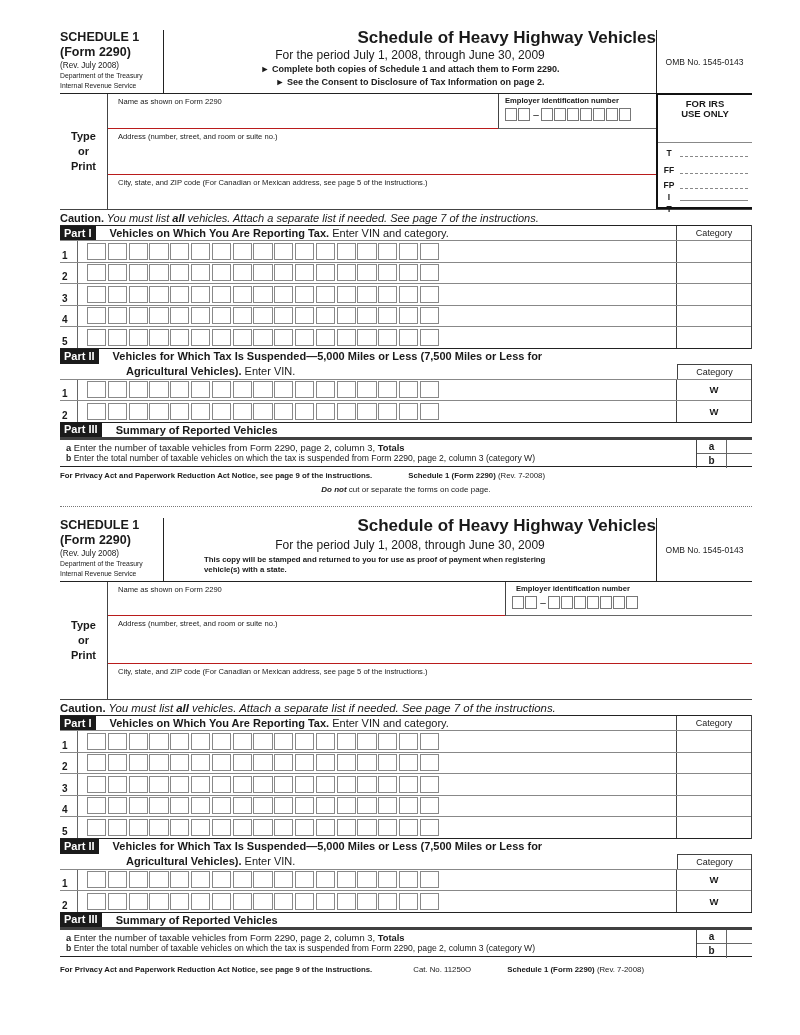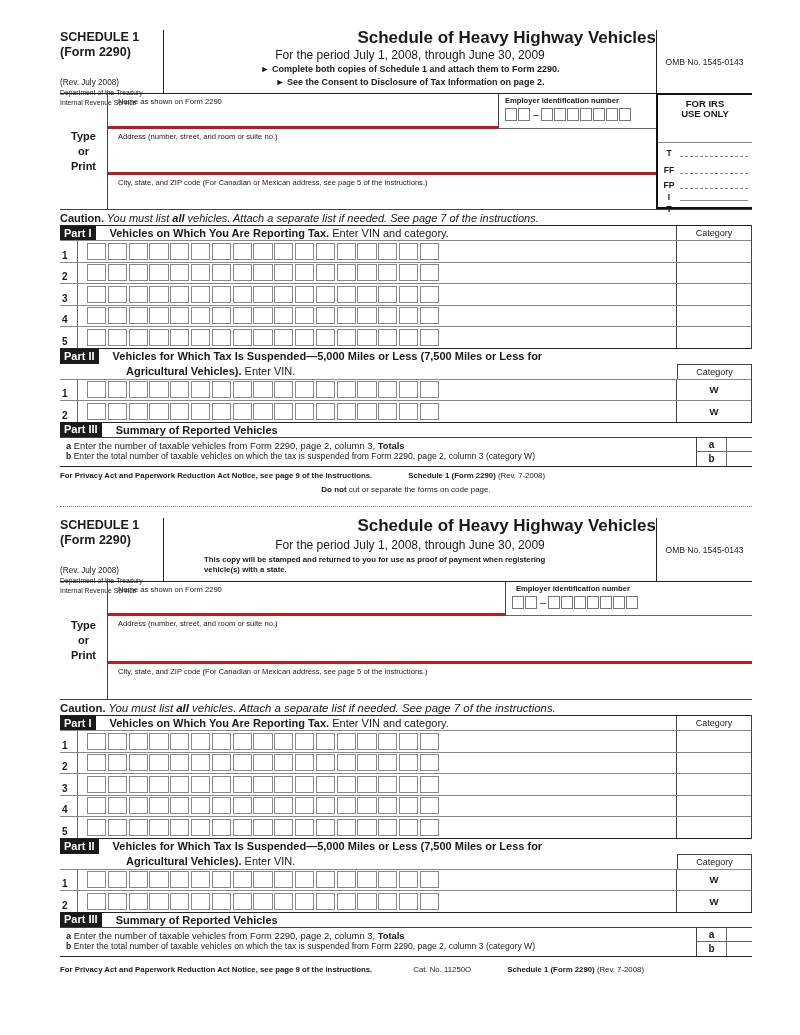--- a/index.html
+++ b/index.html
@@ -7,34 +7,34 @@
   body { font-family: "Liberation Sans", sans-serif; color: #1a1a1a; position: relative; }
 
   .copy { position: absolute; left: 60px; width: 692px; }
   .copy1 { top: 30px; }
   .copy2 { top: 518px; }
 
   
   .hdr { position: relative; height: 64px; border-bottom: 1.5px solid #222; }
   .hdr-left { position: absolute; left: 0; top: 0; width: 104px; height: 64px; border-right: 1px solid #222; }
   .sched { font-weight: bold; font-size: 12.5px; line-height: 15px; }
-  .rev { font-size: 8.2px; margin-top: 18px; }
+  .rev { font-size: 8.2px; margin-top: 1px; }
   .dept { font-size: 6.8px; line-height: 8.3px; margin-top: 2px; }
   .hdr-mid { position: absolute; left: 104px; top: 0; width: 492px; height: 64px; text-align: center; }
   .title { font-weight: bold; font-size: 17px; line-height: 20px; margin-top: -2px; text-align: right; }
   .period { font-size: 12px; line-height: 15px; }
   .instr { font-size: 9px; font-weight: bold; line-height: 13px; }
   .instr2 { font-size: 7.8px; font-weight: bold; line-height: 9.5px; text-align: left; padding-left: 40px; margin-top: 2px; }
   .hdr-right { position: absolute; left: 596px; top: 0; width: 96px; height: 64px; border-left: 1px solid #222; font-size: 8.5px; display: flex; align-items: center; justify-content: center; }
 
   
   .addr { position: relative; height: 116px; border-bottom: 1px solid #444; }
   .addr.c2 { height: 118px; }
   .type-print { position: absolute; left: 0; top: 0; width: 48px; height: 100%; border-right: 1px solid #444; font-weight: bold; font-size: 11px; line-height: 15px; text-align: center; display: flex; align-items: center; justify-content: center; flex-direction: column; }
-  .field { position: absolute; left: 48px; font-size: 7.6px; padding: 3px 10px; border-bottom: 3px solid #b91c1c; }
+  .field { position: absolute; left: 48px; font-size: 7.6px; padding: 3px 10px; border-bottom: 1px solid #b91c1c; }
   .field.last { border-bottom: none; }
   .ein { position: absolute; border-left: 1px solid #444; font-size: 7.6px; font-weight: bold; padding: 2px 0 0 6px; }
   .ein-boxes { display: flex; align-items: center; margin-top: 3px; }
   .ebox { width: 12px; height: 13px; border: 1px solid #777; margin-right: 1px; }
   .edash { width: 10px; text-align: center; font-weight: normal; font-size: 10px; }
   .irs { position: absolute; left: 596px; top: -1px; width: 96px; height: 116px; border: 2.5px solid #111; border-right: none; border-bottom-width: 2.5px; }
   .irs-title { font-weight: bold; font-size: 9.5px; text-align: center; line-height: 10px; padding-top: 4px; height: 48px; border-bottom: 1px solid #888; }
   .irs-row { display: flex; font-size: 8.5px; font-weight: bold; height: 16.5px; align-items: center; }
   .irs-row .lbl { width: 22px; text-align: center; }
   .irs-row .line { flex: 1; border-bottom: 1px dashed #888; margin-right: 4px; height: 8px; }
@@ -55,34 +55,34 @@
   .vbox { width: 19.3px; height: 17px; border: 1px solid #888; margin-right: 1.5px; }
   .vrow .cat { position: absolute; right: 0; top: 0; width: 75px; height: 100%; border-left: 1px solid #444; font-weight: bold; font-size: 9.5px; display: flex; align-items: center; justify-content: center; }
   .parts-box { border-right: 1px solid #444; }
   .part1 { border-bottom: 1.5px solid #222; }
 
   .p2hdr { position: relative; height: 30px; }
   .p2hdr .part-title { line-height: 14px; }
   .p2cat { position: absolute; right: 0; bottom: 0; width: 75px; height: 15px; border: 1px solid #444; border-bottom: none; font-size: 9px; text-align: center; line-height: 14px; }
 
   .p3hdr { border-top: 1.5px solid #222; display: flex; align-items: center; height: 15px; }
-  .summary { position: relative; border-top: 1px solid #404040; border-bottom: 1.5px solid #222; height: 30px; font-size: 9.4px; }
+  .summary { position: relative; border-top: 3px solid #404040; border-bottom: 1.5px solid #222; height: 30px; font-size: 9.4px; }
   .summary .sline { position: absolute; left: 6px; line-height: 11px; }
   .summary .sline b { font-weight: bold; }
   .sbox { position: absolute; right: 0; width: 56px; border-left: 1px solid #444; }
   .sbox .cell { display: flex; height: 14px; border-bottom: 1px solid #666; }
   .sbox .cell:last-child { border-bottom: none; }
   .sbox .k { width: 30px; text-align: center; font-weight: bold; font-size: 10px; border-right: 1px solid #666; line-height: 14px; }
 
   .footer { font-size: 7.8px; font-weight: bold; display: flex; justify-content: flex-start; margin-top: 4px; }
   .footer .rt { font-weight: bold; margin-left: 36px; }
   .footer .rt span { font-weight: normal; }
   .footer .cat-no { font-weight: normal; margin-left: 41px; }
   .donot { text-align: center; font-size: 8px; margin-top: 5px; }
-  .donot b { font-weight: bold; }
+  .donot b { font-weight: bold; font-style: italic; }
   .cutline { position: absolute; left: 60px; top: 506px; width: 692px; border-top: 1.5px dotted #777; }
 </style>
 </head>
 <body>
 
 <div class="copy copy1">
   <div class="hdr">
     <div class="hdr-left">
       <div class="sched">SCHEDULE 1</div>
       <div class="sched">(Form 2290)</div>

